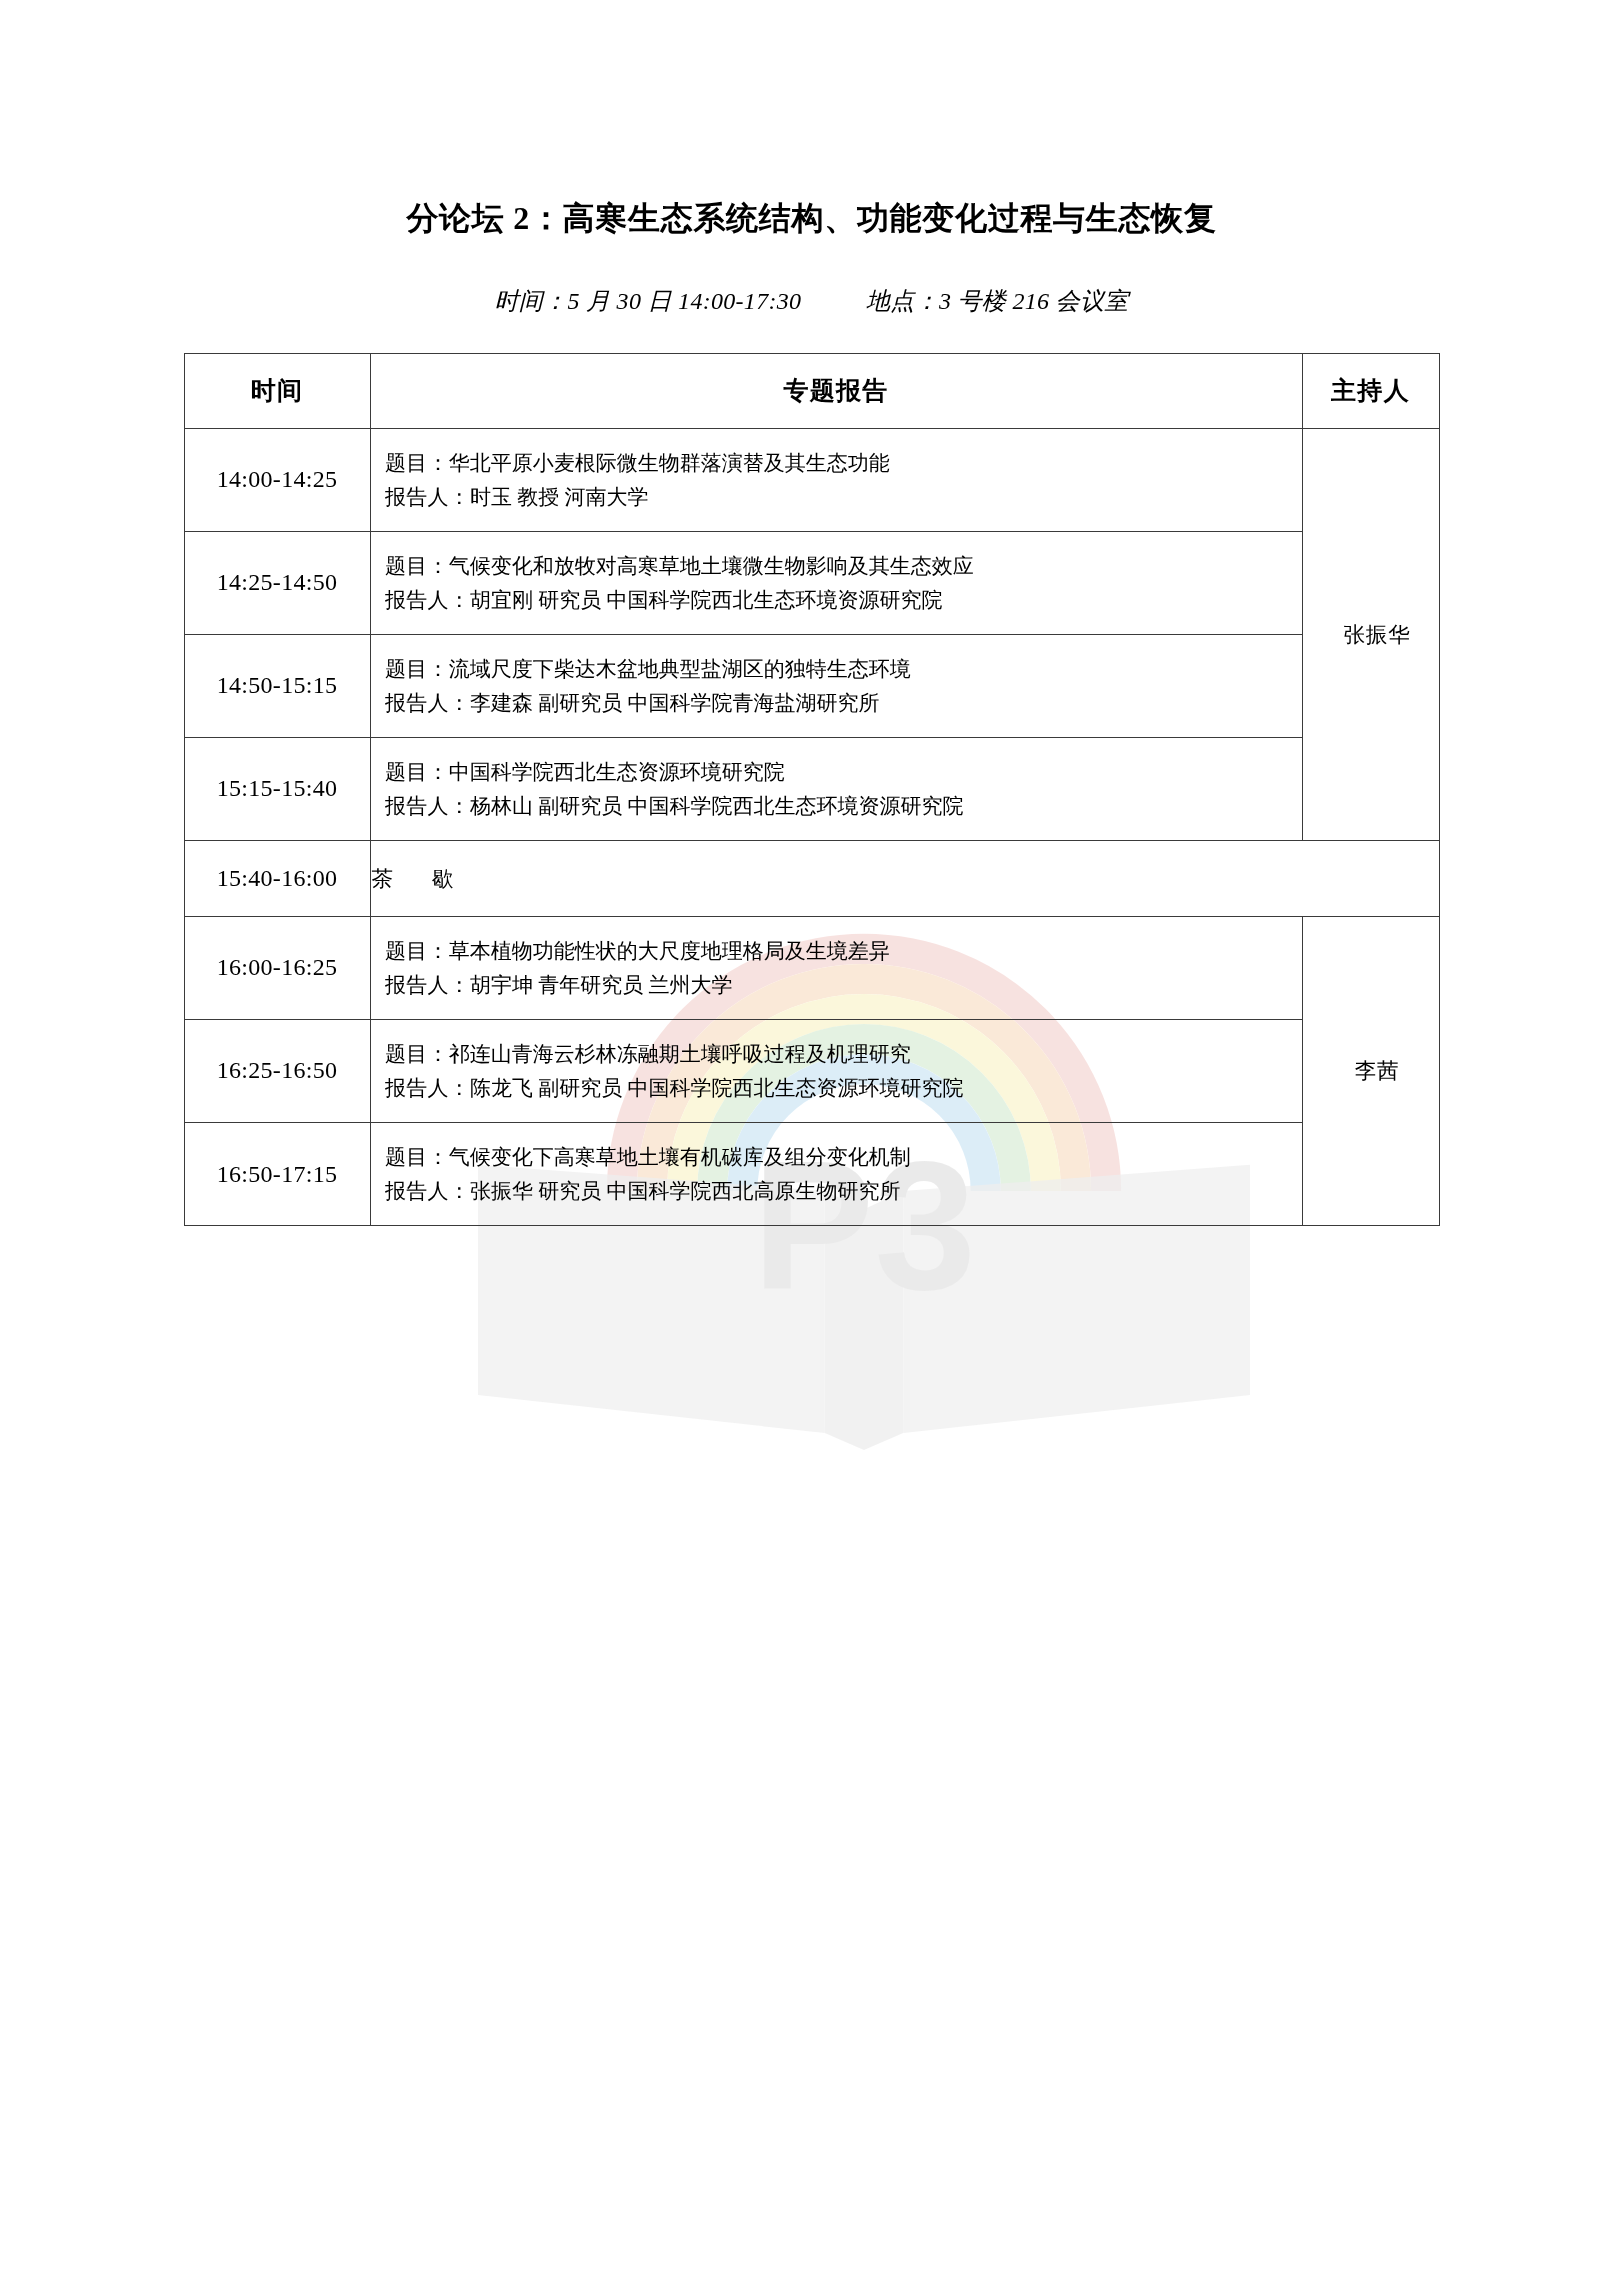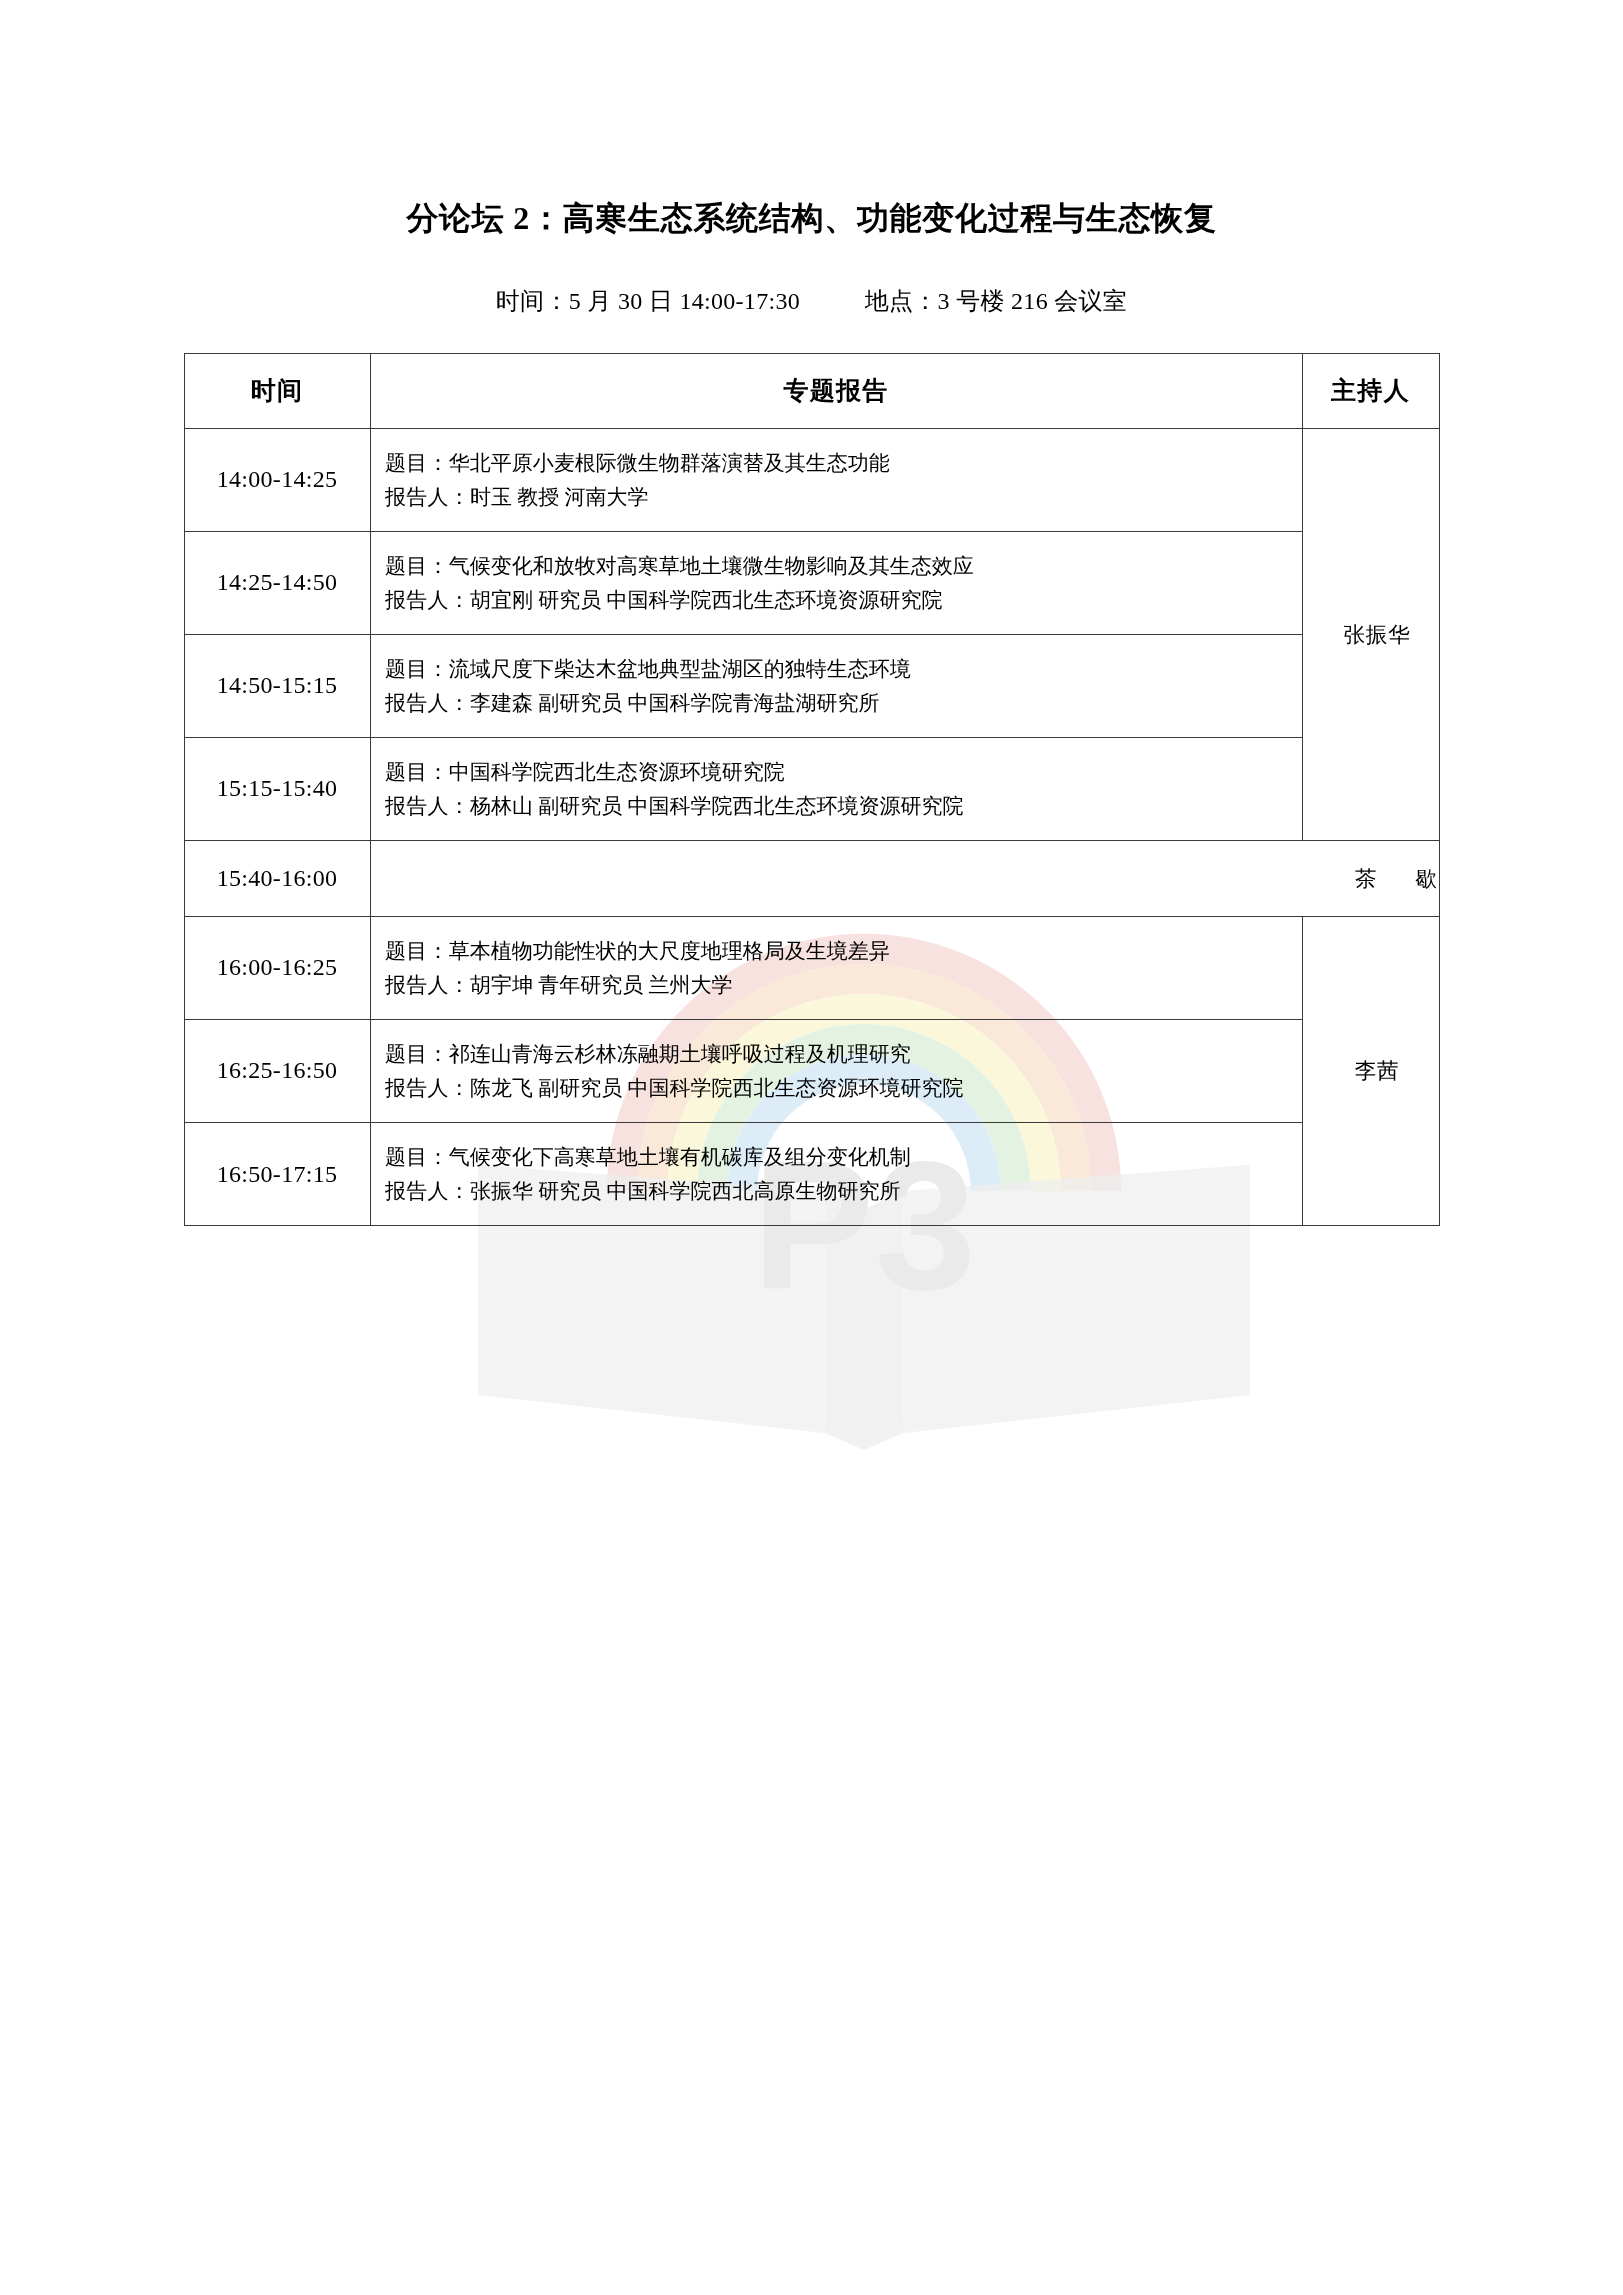--- a/index.html
+++ b/index.html
@@ -42,20 +42,21 @@
     letter-spacing: 0.7px;
     margin-top: 196px;
     line-height: 1.4;
   }
 
   .meta-line {
     text-align: center;
     font-size: 24px;
     margin-top: 44px;
     letter-spacing: 0.3px;
+    font-style: italic;
   }
   .meta-gap {
     display: inline-block;
     width: 52px;
   }
 
   table.agenda {
     border-collapse: collapse;
     margin: 36px auto 0 auto;
     width: 1256px;
@@ -101,21 +102,21 @@
   }
 
   td.host-cell {
     text-align: center;
     font-size: 21.6px;
     letter-spacing: 0.7px;
     padding-left: 14px;
   }
 
   td.break-cell {
-    text-align: right;
+    text-align: left;
     font-size: 21.6px;
     height: 73px;
     letter-spacing: 0.7px;
   }
   td.break-cell .spacer { display:inline-block; width: 38px; }
 </style>
 </head>
 <body>
 
 <svg class="watermark" viewBox="0 0 1400 1080" xmlns="http://www.w3.org/2000/svg">

